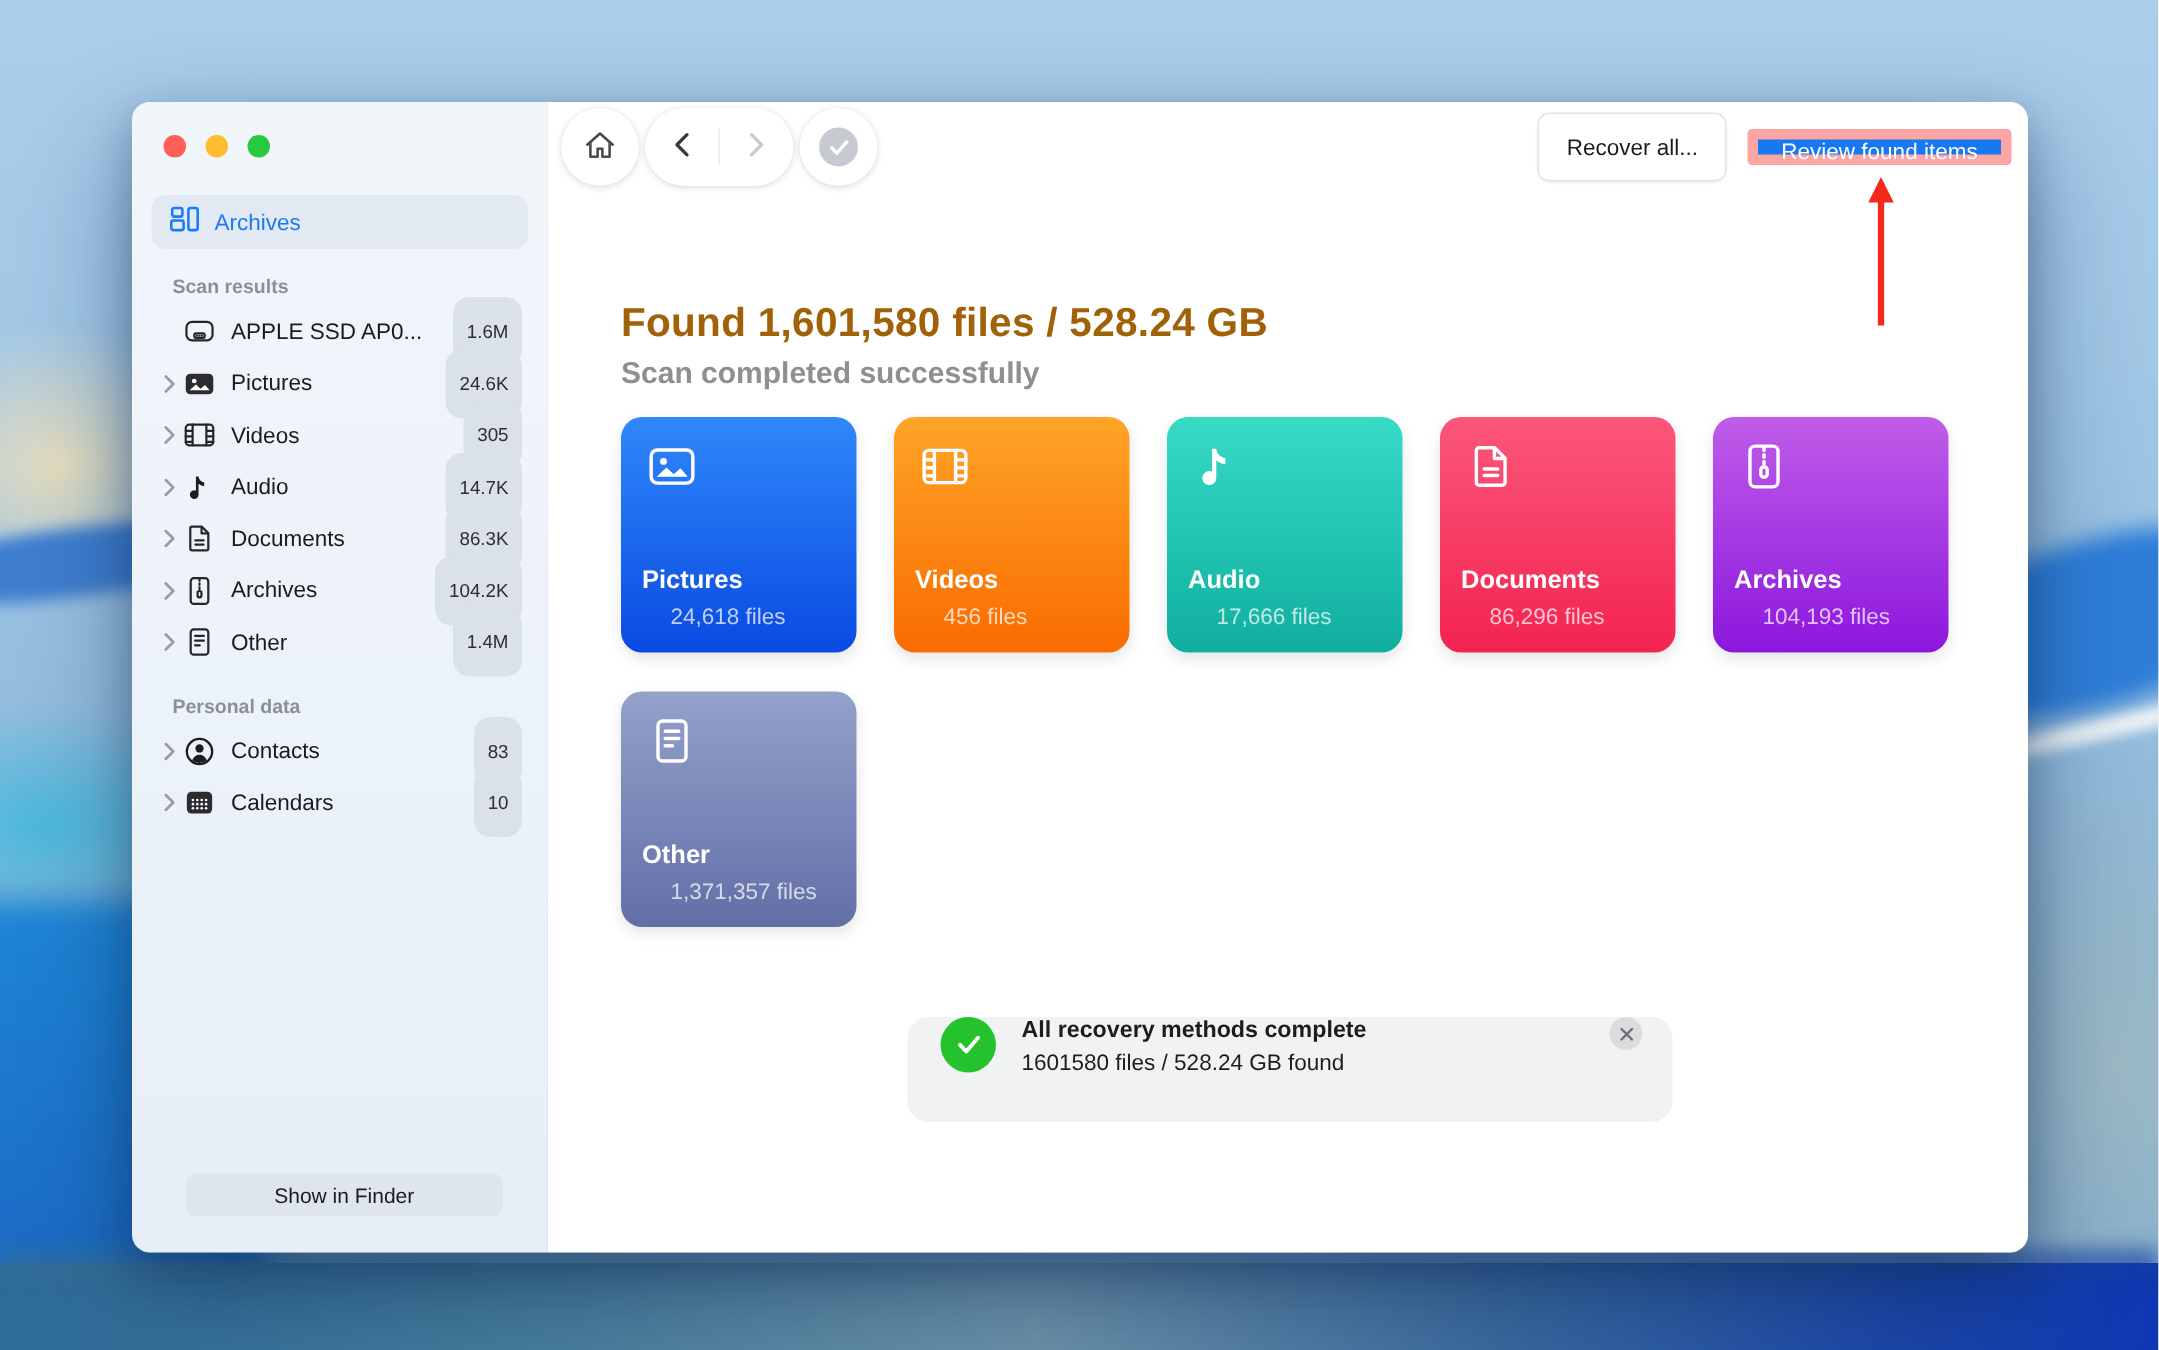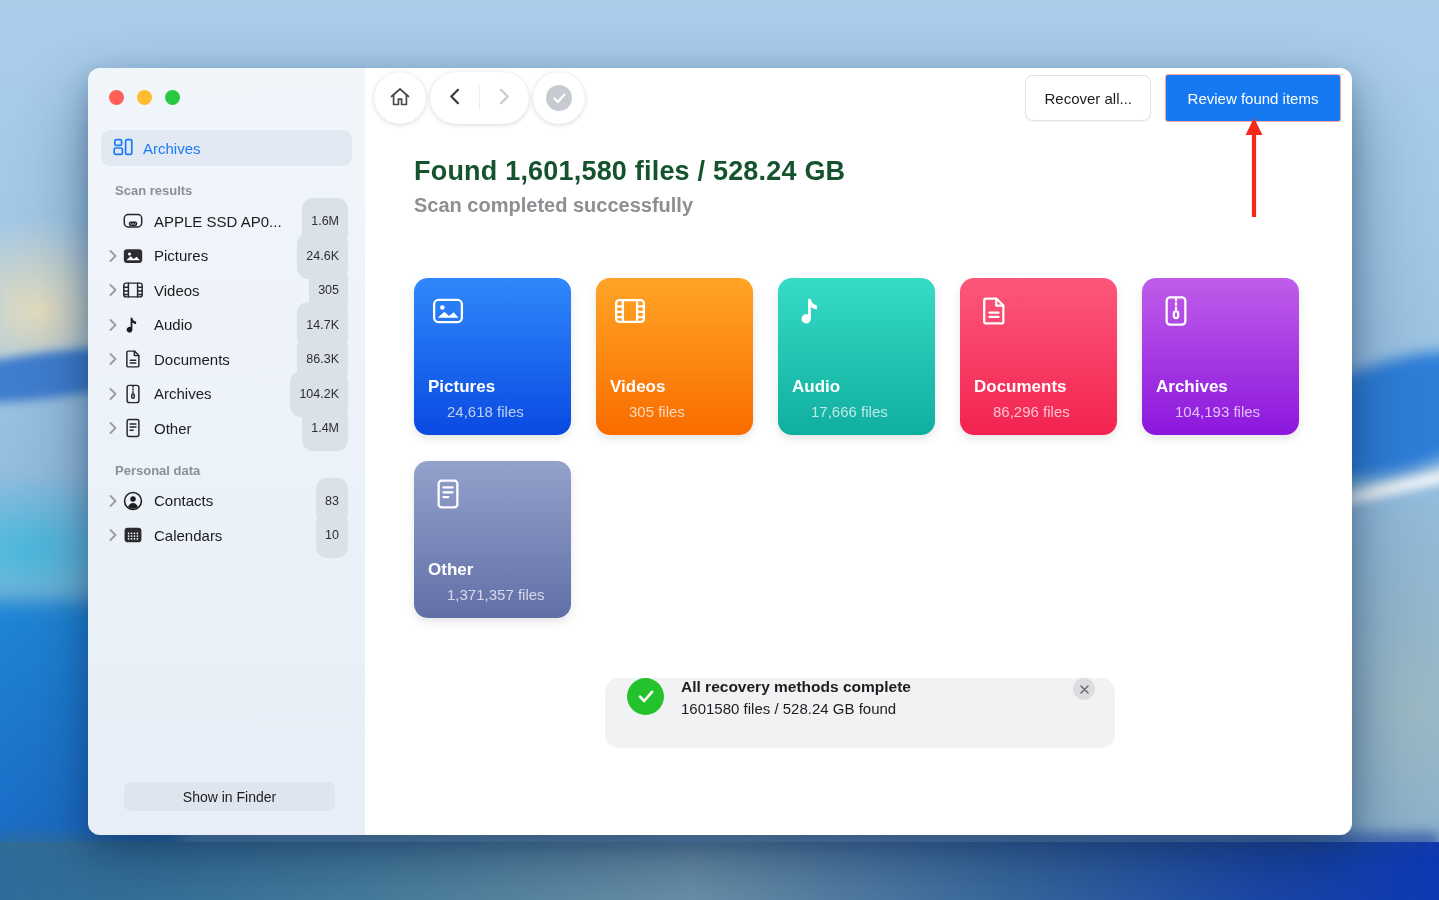--- a/index.html
+++ b/index.html
@@ -64,27 +64,27 @@
   .nav-pill { margin-left:4px; width:99px; height:52px; border-radius:26px; background:#fff;
     box-shadow:0 1px 5px rgba(0,0,0,.14), 0 0 1px rgba(0,0,0,.08); display:flex; align-items:center; }
   .nav-half { flex:1; height:100%; display:flex; align-items:center; justify-content:center; cursor:pointer; background:none; border:none; }
   .nav-div { width:1px; height:24px; background:#ececee; }
   .check-btn { margin-left:4px; }
   .gray-check { width:26px; height:26px; border-radius:50%; background:#c7cbd1; display:flex; align-items:center; justify-content:center; }
 
   .recover-btn { margin-left:auto; height:46px; padding:0 18px; background:#fff; border:1px solid #e4e4e7;
     border-radius:8px; box-shadow:0 1px 2px rgba(0,0,0,.06); font-size:15px; color:#1d1d1f;
     font-family:inherit; cursor:pointer; }
-  .review-btn { margin-left:14px; height:48px; width:176px; border:1px solid #fca5a5; border-radius:3px;
+  .review-btn { margin-left:14px; height:24px; width:176px; border:7px solid #fca5a5; border-radius:3px;
     color:#fff; font-size:15px; font-weight:500; font-family:inherit; cursor:pointer; background:#1779f2; }
 
   .annot-arrow { position:absolute; left:879px; top:50px; width:20px; height:100px; pointer-events:none; }
 
   .content { position:absolute; left:49px; top:88px; }
-  .page-title { font-size:27px; font-weight:700; color:#14532d; letter-spacing:.2px; }
+  .page-title { font-size:27px; font-weight:700; color:#a16207; letter-spacing:.2px;margin-top:44px; }
   .page-sub { margin-top:7px; font-size:20px; font-weight:600; color:#8e8e93; }
 
   .cards { position:absolute; left:49px; top:210px; width:920px; display:grid;
     grid-template-columns:repeat(5,157px); gap:26px 25px; }
   .card { width:157px; height:157px; border-radius:14px; position:relative; cursor:pointer;
     box-shadow:0 4px 10px rgba(0,0,0,.10); }
   .card-icon { position:absolute; left:17px; top:16px; }
   .card-icon svg { fill:none; stroke:#fff; stroke-width:1.6; stroke-linecap:round; stroke-linejoin:round; }
   .card-title { position:absolute; left:14px; bottom:38px; font-size:17px; font-weight:700; color:#fff; }
   .card-sub { position:absolute; left:14px; bottom:15px; font-size:15px; font-weight:500; color:rgba(255,255,255,.72);margin-left:19px; }
@@ -366,21 +366,21 @@
       </div>
 
       <div class="card" style="background: linear-gradient(rgb(255, 164, 38) 0%, rgb(249, 108, 0) 100%);">
         <span class="card-icon">
           <svg width="34" height="34" viewBox="0 0 24 24">
             <rect x="2.2" y="4.4" width="19.6" height="15.2" rx="2.2"></rect>
             <path d="M7 4.4v15.2M17 4.4v15.2M2.2 8.8h4.8M2.2 12.6h4.8M2.2 16.4h4.8M17 8.8h4.8M17 12.6h4.8M17 16.4h4.8"></path>
           </svg>
         </span>
         <div class="card-title">Videos</div>
-        <div class="card-sub">305 files</div>
+        <div class="card-sub">456 files</div>
       </div>
 
       <div class="card" style="background: linear-gradient(rgb(54, 219, 198) 0%, rgb(16, 174, 159) 100%);">
         <span class="card-icon">
           <svg width="34" height="34" viewBox="0 0 24 24">
             <path fill="#fff" stroke="none" d="M9.2 3.6h2c.3 2.7 2 3.9 4.3 4.5v2.8c-1.9-.3-3.3-1-4.3-1.9v8.4a3.3 3.3 0 1 1-2-3z"></path>
           </svg>
         </span>
         <div class="card-title">Audio</div>
         <div class="card-sub">17,666 files</div>

